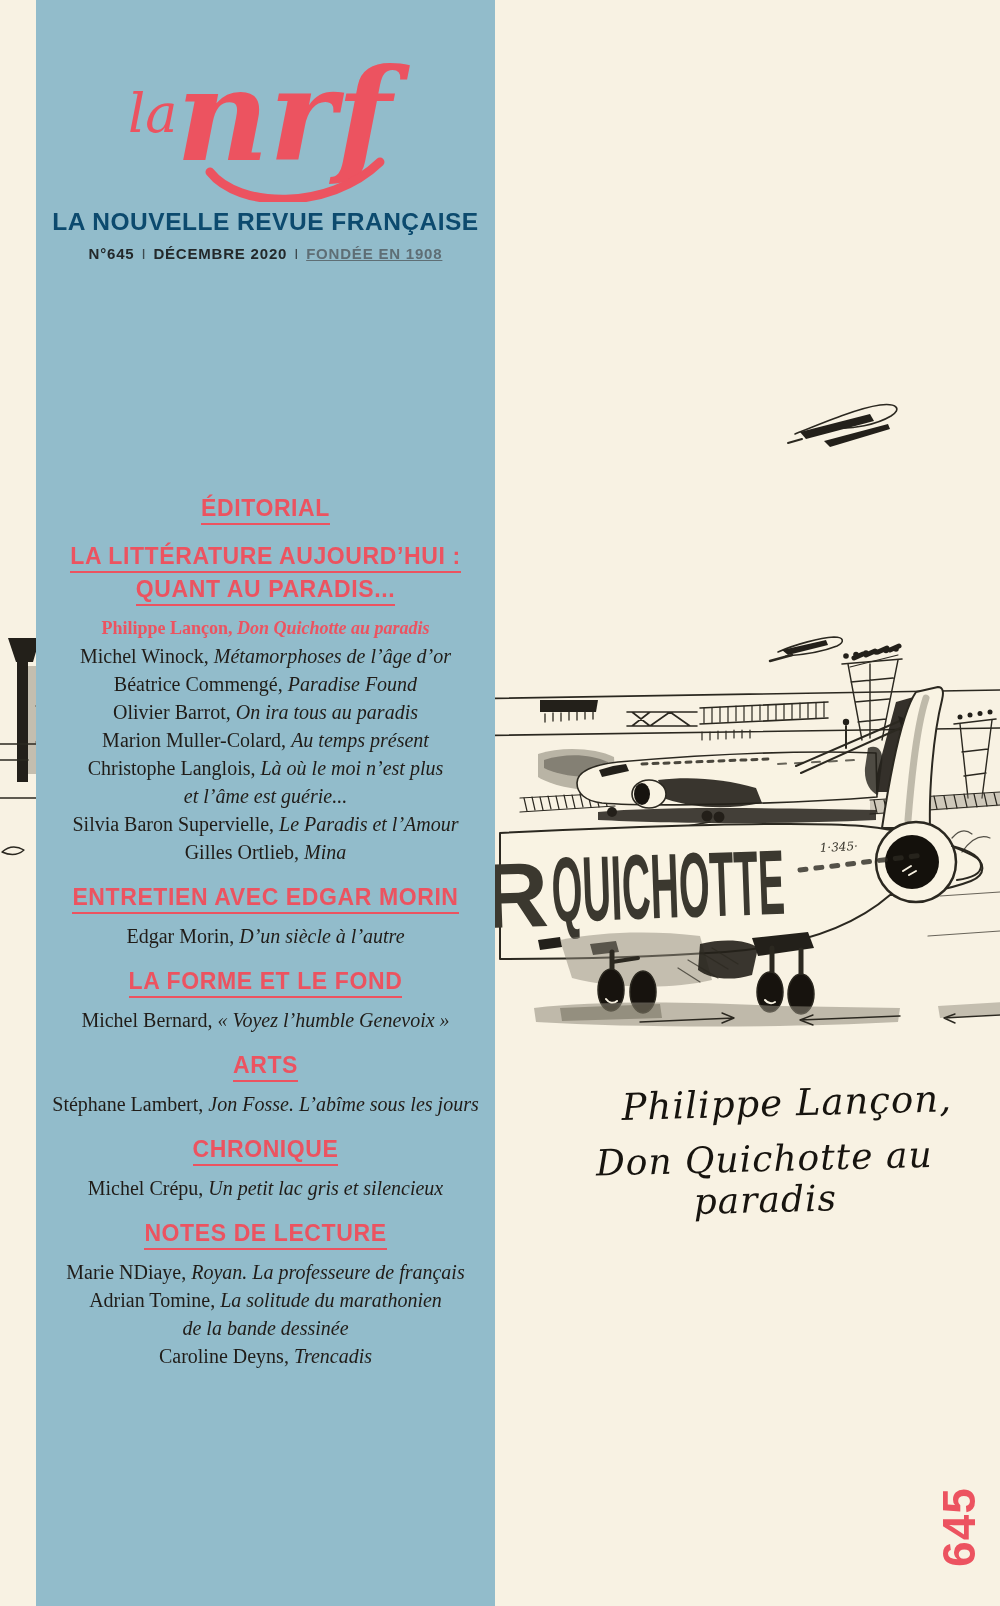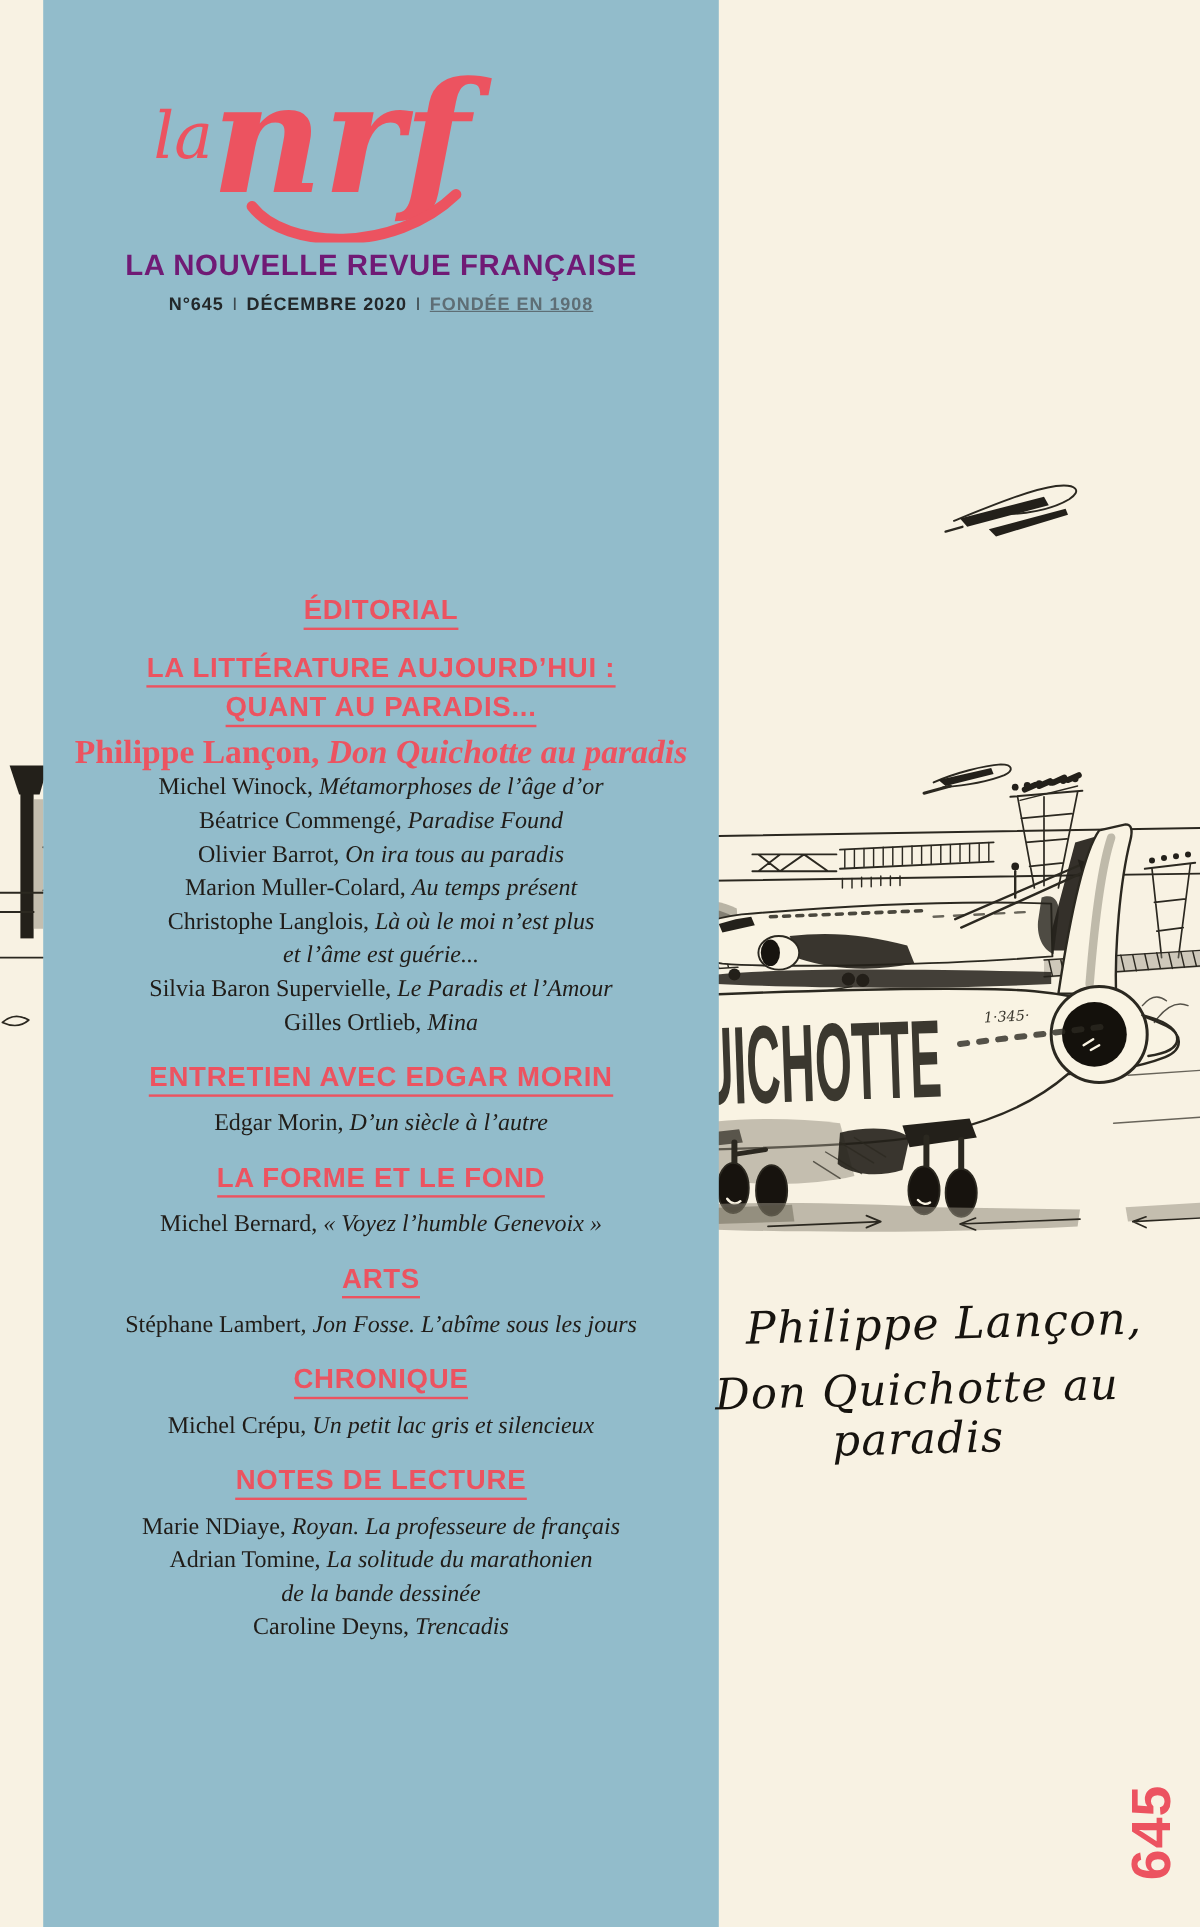--- a/index.html
+++ b/index.html
@@ -13,48 +13,48 @@
   html,body{margin:0;padding:0;}
   body{
     width:1000px;height:1606px;position:relative;overflow:hidden;
     background:var(--cream);
     font-family:"Liberation Sans",sans-serif;
   }
   
   #illustration{position:absolute;left:0;top:0;width:1000px;height:1606px;z-index:0;}
   
   .blue-panel{
-    position:absolute;left:36px;top:0;width:563px;height:1606px;
+    position:absolute;left:36px;top:0;width:459px;height:1606px;
     background:var(--blue);z-index:1;
   }
   .logo-wrap{position:absolute;left:78px;top:22px;}
   .masthead-title{
     position:absolute;left:0;top:208px;width:100%;text-align:center;
-    font:700 24.5px "Liberation Sans",sans-serif;letter-spacing:.5px;color:#701a75;
+    font:700 24.5px "Liberation Sans",sans-serif;letter-spacing:.5px;color:#0c4a6e;
   }
   .masthead-sub{
     position:absolute;left:0;top:245px;width:100%;text-align:center;
     font:700 15px "Liberation Sans",sans-serif;letter-spacing:.8px;color:#23282a;
   }
   .masthead-sub .sep{color:#3d4a4f;padding:0 7px;font-weight:400;}
   .masthead-sub .muted{color:#5e6e75;text-decoration:underline;}
   
   #toc{position:absolute;left:0;top:483px;width:100%;margin-top:12px;}
   .toc-heading{
     margin:18px 0 8px;text-align:center;color:var(--red);
     font:700 23px "Liberation Sans",sans-serif;letter-spacing:.6px;line-height:27px;
   }
   .toc-heading:first-child{margin-top:0;}
   .toc-heading .hl{display:table;margin:0 auto 3px;border-bottom:2.5px solid currentColor;padding-bottom:1px;}
   .toc-row{
     font:20px "Liberation Serif",serif;color:#201c18;line-height:28px;
     text-align:center;white-space:nowrap;
   }
   .toc-row em{font-style:italic;}
-  .toc-row.red{color:var(--red);font-weight:700;font-size:28px;text-align:center;}
+  .toc-row.red{color:var(--red);font-weight:700;font-size:18px;text-align:center;}
   
   .handwriting{
     position:absolute;left:556px;top:1082px;width:430px;z-index:2;
     transform:rotate(-1.5deg);color:#17140f;
     font-family:"DejaVu Serif",serif;font-style:italic;letter-spacing:1px;
   }
   .handwriting .hw1{font-size:37px;text-align:center;padding-left:34px;}
   .handwriting .hw2{font-size:36px;text-align:center;margin-top:13px;margin-left:-14px;}
   .spine-number{
     position:absolute;left:912px;top:1502px;width:90px;height:50px;z-index:2;

